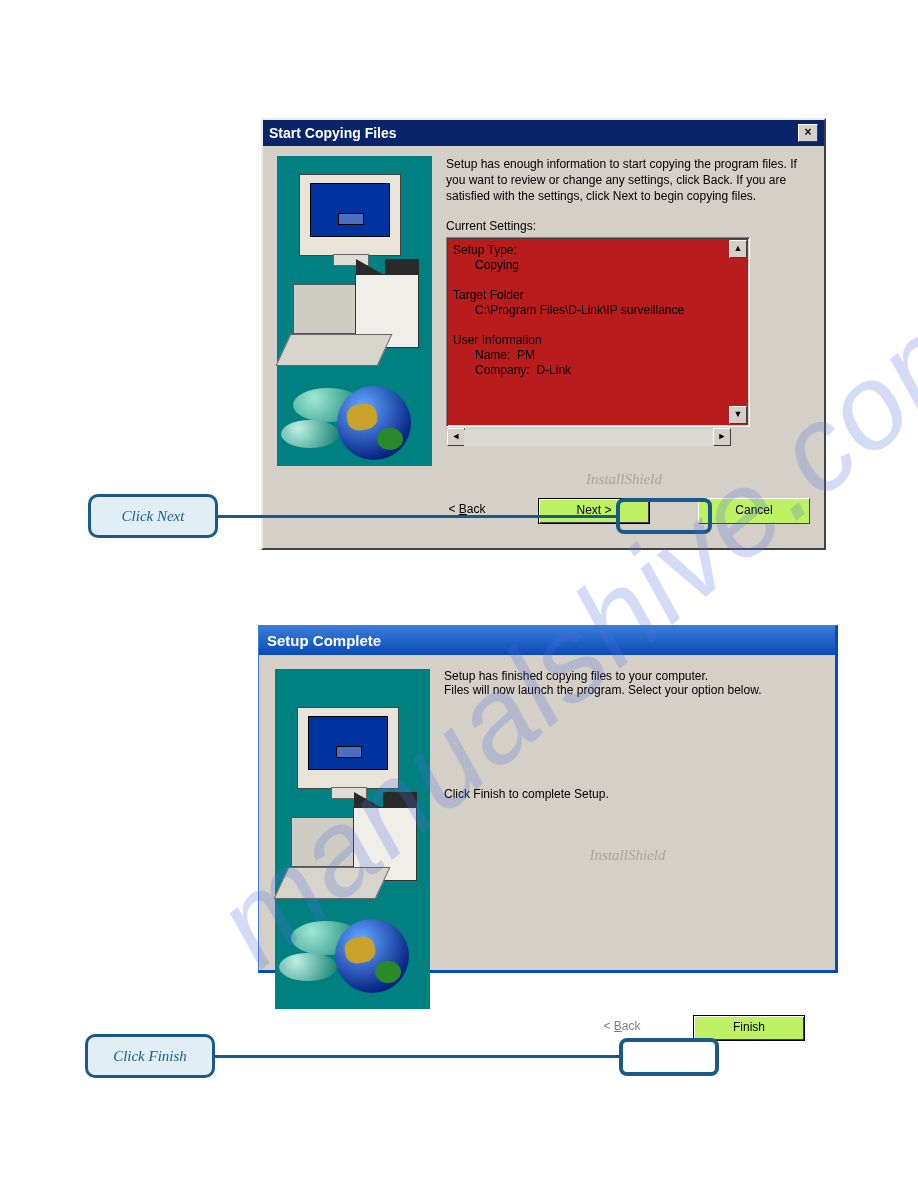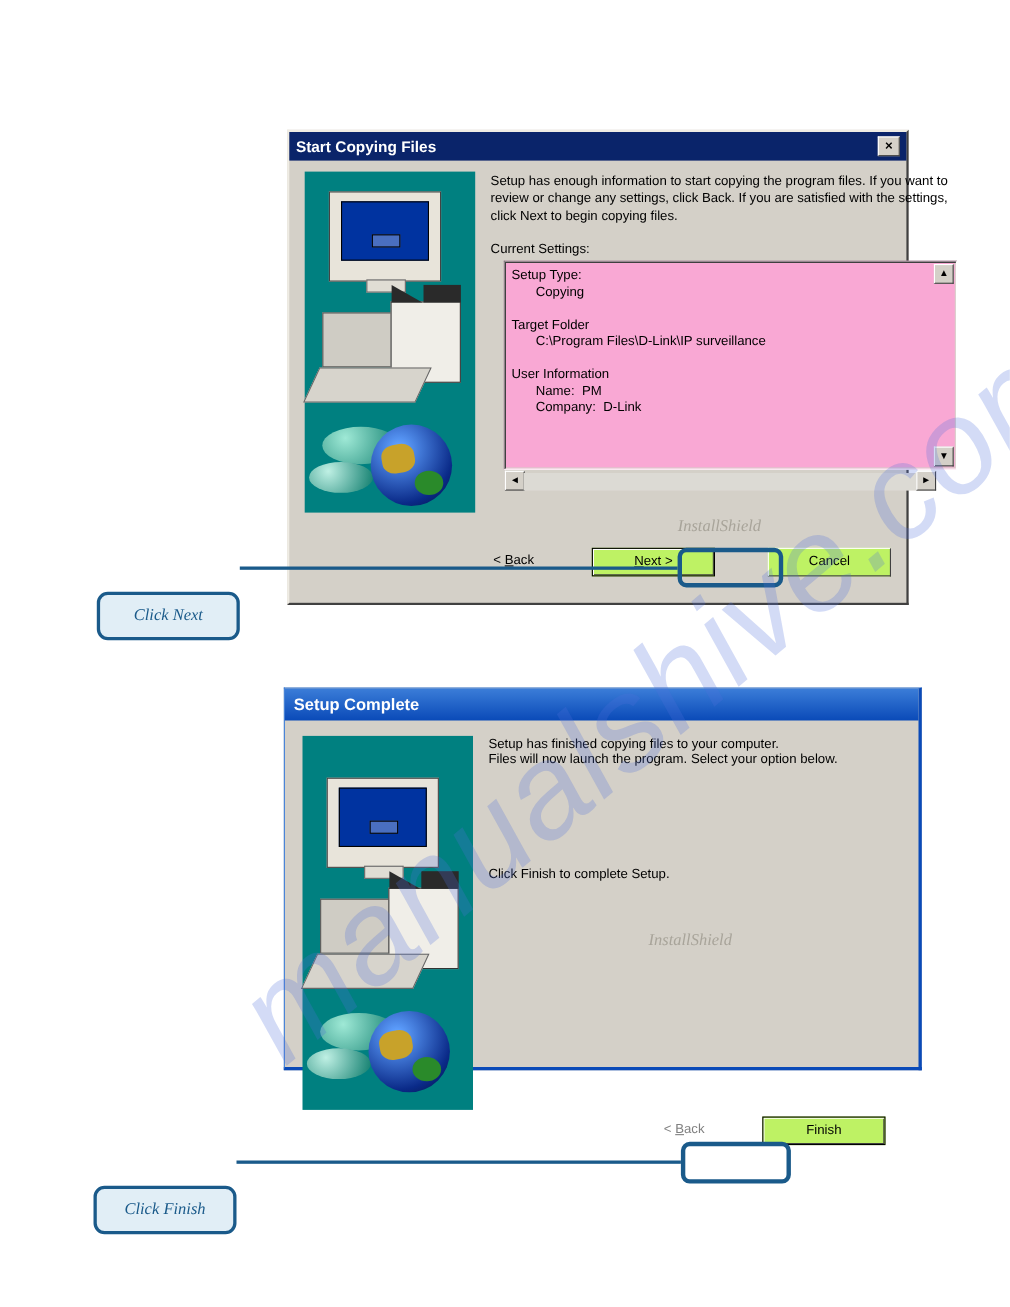--- a/index.html
+++ b/index.html
@@ -98,31 +98,30 @@
            border-radius:50%;}
   .globe:before { content:""; position:absolute; left:10px; top:18px; width:30px; height:26px;
                   background:#c8a22a; border-radius:40%; transform:rotate(-10deg);}
   .globe:after  { content:""; position:absolute; right:8px; bottom:10px; width:26px; height:22px;
                   background:#2a8a2a; border-radius:50%;}
 
   .right-pane { flex:1; font-family: Tahoma, Arial, sans-serif; font-size:12px; color:#000;}
   .para { line-height:1.35; margin-bottom:14px;}
   .label { margin-bottom:4px;}
   .settings-box {
-    width: 412px; height: 190px;
-    background:#f9a8d4;
+    width: 304px; height: 190px;
+    background:#b91c1c;
     border-top:1px solid #808080; border-left:1px solid #808080;
     border-right:1px solid #fff; border-bottom:1px solid #fff;
     box-shadow: inset 1px 1px 0 #404040, inset -1px -1px 0 #d4d0c8;
     padding:4px 6px;
     box-sizing:border-box;
     font-family: Tahoma, Arial, sans-serif;
     font-size:12px;
     position: relative;
-    margin-left: 12px;
   }
   .settings-box .line { margin:1px 0;}
   .settings-box .ind { padding-left:22px;}
   .scroll-up, .scroll-down {
     position:absolute; right:2px; width:16px; height:16px;
     background:#d4d0c8; border-top:1px solid #fff;border-left:1px solid #fff;
     border-right:1px solid #404040;border-bottom:1px solid #404040;
     font-size:9px; text-align:center; line-height:14px;
   }
   .scroll-up{ top:2px;} .scroll-down{ bottom:2px;}
@@ -154,21 +153,20 @@
     background:#e1eef6;
     border:3px solid #1a5a8a;
     border-radius:10px;
     box-sizing:border-box;
     text-align:center;
     font-style:italic;
     font-family:"Times New Roman", serif;
     font-size:15px;
     color:#1a5a8a;
     line-height:38px;
-    margin-top:44px;
   }
   .callout-line { position:absolute; height:3px; background:#1a5a8a;}
   .ring { position:absolute; border:4px solid #1a5a8a; border-radius:8px; box-sizing:border-box;}
 
   
   .dlg2 { top:625px; height:348px; left:258px; width:580px;
           border-top:1px solid #3b7dd8; border-left:1px solid #3b7dd8;
           border-right:3px solid #0a4ab8; border-bottom:3px solid #0a4ab8;}
   .titlebar.xp {
     background: linear-gradient(#3b7dd8,#0a4ab8);

